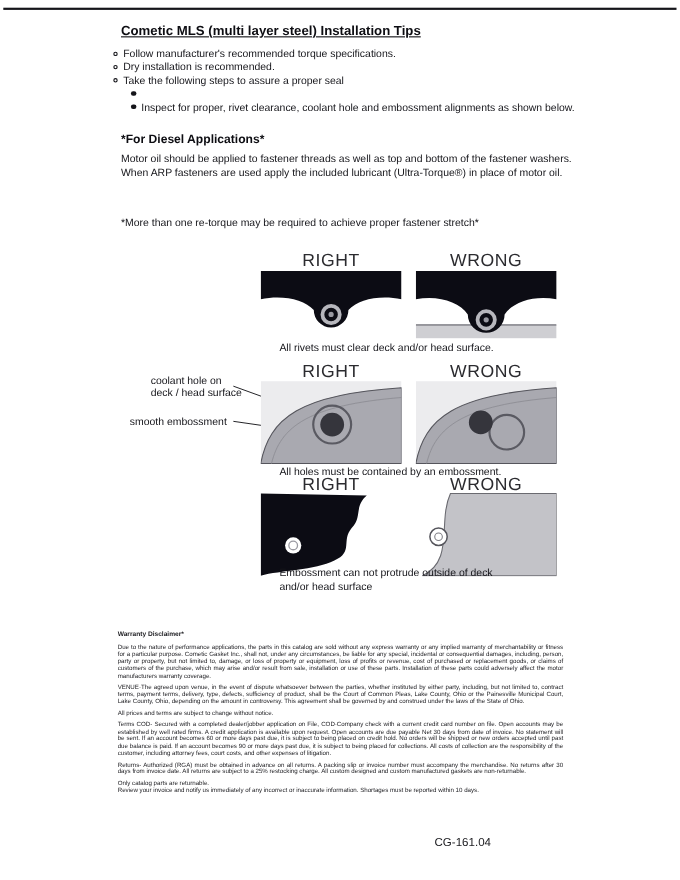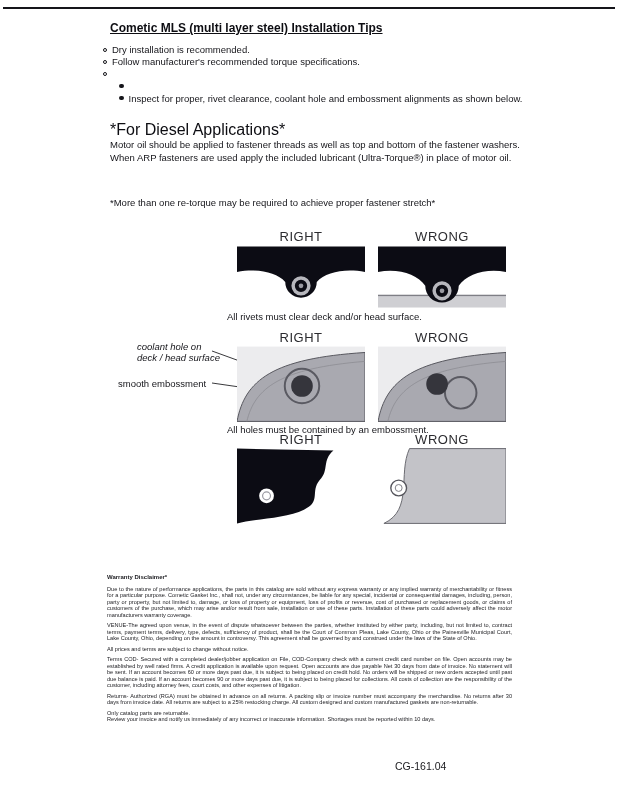--- a/index.html
+++ b/index.html
@@ -11,47 +11,47 @@
   .top-rule { position:absolute; top:7px; left:3px; right:3px; height:1.5px; background:#15151a; }
   .title {
     position:absolute; left:110px; top:21px; font-size:12px; font-weight:bold;
     text-decoration:underline; white-space:nowrap; color:#0d0d12;
   }
   .tips { position:absolute; left:103px; top:44px; font-size:9.5px; line-height:12.2px; color:#15151a; }
   .tips .row { white-space:nowrap; }
   .tips .sub { padding-left:16px; }
   .bullet-o { display:inline-block; width:4px; height:4px; border:1px solid #15151a; border-radius:50%; margin-right:5px; vertical-align:1.5px; }
   .bullet-f { display:inline-block; width:4.5px; height:4.5px; background:#15151a; border-radius:50%; margin-right:5px; vertical-align:1.5px; }
-  .h2 { position:absolute; left:110px; top:121px; font-size:16px; font-weight:normal; color:#0d0d12; }
+  .h2 { position:absolute; left:110px; top:121px; font-size:11px; font-weight:bold; color:#0d0d12; }
   .para { position:absolute; left:110px; font-size:9.5px; line-height:13px; white-space:pre-line; color:#15151a; }
-  .dg-label { position:absolute; width:128px; text-align:center; font-size:13px; letter-spacing:0.5px; color:#2b2b2f; }
+  .dg-label { position:absolute; width:128px; text-align:center; font-size:16px; letter-spacing:0.5px; color:#2b2b2f; }
   .dg-img { position:absolute; width:128px; }
   .dg-img svg { display:block; width:128px; }
-  .caption { position:absolute; left:227px; font-size:9.5px; line-height:12px; white-space:pre-line; color:#15151a; }
+  .caption { position:absolute; left:254px; font-size:9.5px; line-height:12px; white-space:pre-line; color:#15151a; }
   .annot { position:absolute; font-size:9.5px; line-height:11px; white-space:pre-line; color:#15151a; }
   .arrows { position:absolute; left:212px; top:346px; }
   .fineprint { position:absolute; left:107px; top:574px; width:405px; font-size:5.6px; line-height:6.5px; color:#232327; text-align:justify; }
   .fineprint .fp-head { font-size:6px; font-weight:bold; margin-bottom:5px; }
   .fineprint p { margin:0 0 4px 0; }
   .fineprint p.tight { margin-bottom:0; }
   .doc-number { position:absolute; left:395px; top:760px; font-size:10.5px; color:#1a1a1e; }
 </style>
 </head>
 <body>
 
 <div class="page">
 
   <div class="top-rule"></div>
 
   <h1 class="title">Cometic MLS (multi layer steel) Installation Tips</h1>
 
   <div class="tips">
+    <div class="row"><span class="bullet-o"></span><span>Follow manufacturer's recommended torque specifications.</span></div>
     <div class="row"><span class="bullet-o"></span><span>Dry installation is recommended.</span></div>
-    <div class="row"><span class="bullet-o"></span><span>Follow manufacturer's recommended torque specifications.</span></div>
-    <div class="row"><span class="bullet-o"></span></div>
+    <div class="row"><span class="bullet-o"></span><span>Take the following steps to assure a proper seal</span></div>
     <div class="row sub"><span class="bullet-f"></span></div>
     <div class="row sub"><span class="bullet-f"></span><span>Inspect for proper, rivet clearance, coolant hole and embossment alignments as shown below.</span></div>
   </div>
 
   <h2 class="h2">*For Diesel Applications*</h2>
   <div class="para" style="top:138px;">Motor oil should be applied to fastener threads as well as top and bottom of the fastener washers.
 When ARP fasteners are used apply the included lubricant (Ultra-Torque®) in place of motor oil.</div>
   <div class="para" style="top:196px;">*More than one re-torque may be required to achieve proper fastener stretch*</div>
 
   <div class="dg-label" style="left:237px; top:229px;">RIGHT</div>
@@ -71,21 +71,21 @@
       <path d="M0 0 H130 V26 C110 22 90 28 82 40 A17 17 0 0 1 48 40 C40 28 20 22 0 26 Z" fill="#0c0c14"></path>
       <circle cx="65" cy="45" r="8" fill="#0c0c14" stroke="#b7b7bd" stroke-width="3.5"></circle>
       <circle cx="65" cy="45" r="2.4" fill="#9a9aa2"></circle>
     </svg>
   </div>
   <div class="caption" style="top:311px;">All rivets must clear deck and/or head surface.</div>
 
   <div class="dg-label" style="left:237px; top:330px;">RIGHT</div>
   <div class="dg-label" style="left:378px; top:330px;">WRONG</div>
 
-  <div class="annot" style="left:137px; top:341px;font-style:italic;">coolant hole on
+  <div class="annot" style="left:137px; top:341px;">coolant hole on
 deck / head surface</div>
   <div class="annot" style="left:118px; top:378px;">smooth embossment</div>
 
   <svg class="arrows" width="100" height="58" viewBox="0 0 100 58">
     <line x1="0" y1="5" x2="91" y2="38" stroke="#222226" stroke-width="0.9"></line>
     <line x1="0" y1="37" x2="83" y2="49" stroke="#222226" stroke-width="0.9"></line>
   </svg>
 
   <div class="dg-img" style="left:237px; top:346px;">
     <svg viewBox="0 0 130 76" width="128" height="76">
@@ -117,20 +117,22 @@
       <circle cx="30" cy="48" r="4" fill="none" stroke="#9a9aa2" stroke-width="1.2"></circle>
     </svg>
   </div>
   <div class="dg-img" style="left:378px; top:448px;">
     <svg viewBox="0 0 130 76" width="128" height="76">
       <path d="M32 0 H130 V76 H6 C36 62 20 26 32 0 Z" fill="#c3c3c8" stroke="#6a6a70" stroke-width="1"></path>
       <circle cx="21" cy="40" r="8" fill="#ffffff" stroke="#55555c" stroke-width="1.4"></circle>
       <circle cx="21" cy="40" r="3.5" fill="none" stroke="#7e7e85" stroke-width="1"></circle>
     </svg>
   </div>
+  <div class="caption" style="top:516px;">Embossment can not protrude outside of deck
+and/or head surface</div>
 
   <div class="fineprint">
     <div class="fp-head">Warranty Disclaimer*</div>
     <p>Due to the nature of performance applications, the parts in this catalog are sold without any express warranty or any implied warranty of merchantability or fitness for a particular purpose.  Cometic Gasket Inc., shall not, under any circumstances, be liable for any special, incidental or consequential damages, including, person, party or property, but not limited to, damage, or loss of property or equipment, loss of profits or revenue, cost of purchased or replacement goods, or claims of customers of the purchase, which may arise and/or result from sale, installation or use of these parts.  Installation of these parts could adversely affect the motor manufacturers warranty coverage.</p>
     <p>VENUE-The agreed upon venue, in the event of dispute whatsoever between the parties, whether instituted by either party, including, but not limited to, contract terms, payment terms, delivery, type, defects, sufficiency of product, shall be the Court of Common Pleas, Lake County, Ohio or the Painesville Municipal Court, Lake County, Ohio, depending on the amount in controversy. This agreement shall be governed by and construed under the laws of the State of Ohio.</p>
     <p>All prices and terms are subject to change without notice.</p>
     <p>Terms COD- Secured with a completed dealer/jobber application on File, COD-Company check with a current credit card number on file.  Open accounts may be established by well rated firms.  A credit application is available upon request.  Open accounts are due payable Net 30 days from date of invoice.  No statement will be sent.  If an account becomes 60 or more days past due, it is subject to being placed on credit hold.  No orders will be shipped or new orders accepted until past due balance is paid.  If an account becomes 90 or more days past due, it is subject to being placed for collections.  All costs of collection are the responsibility of the customer, including attorney fees, court costs, and other expenses of litigation.</p>
     <p>Returns- Authorized (RGA) must be obtained in advance on all returns.  A packing slip or invoice number must accompany the merchandise.  No returns after 30 days from invoice date.  All returns are subject to a 25% restocking charge.  All custom designed and custom manufactured gaskets are non-returnable.</p>
     <p class="tight">Only catalog parts are returnable.</p>
     <p>Review your invoice and notify us immediately of any incorrect or inaccurate information.  Shortages must be reported within 10 days.</p>

